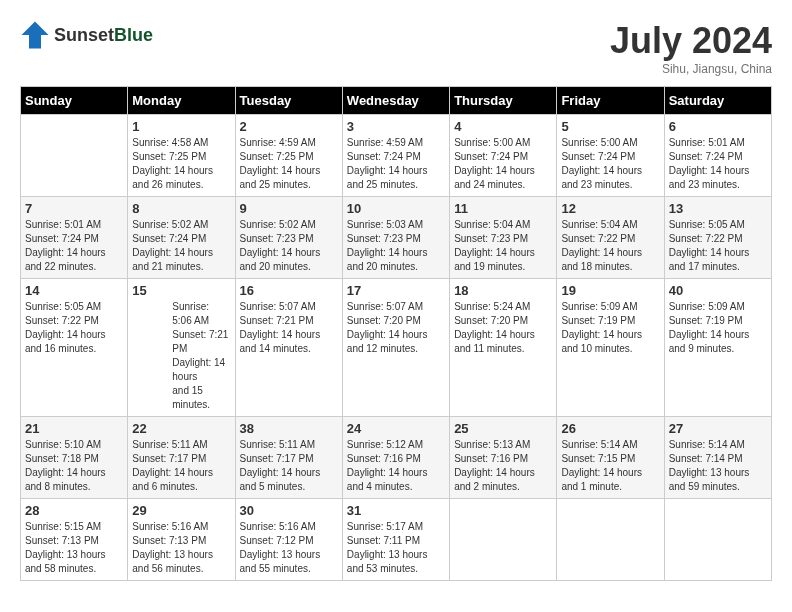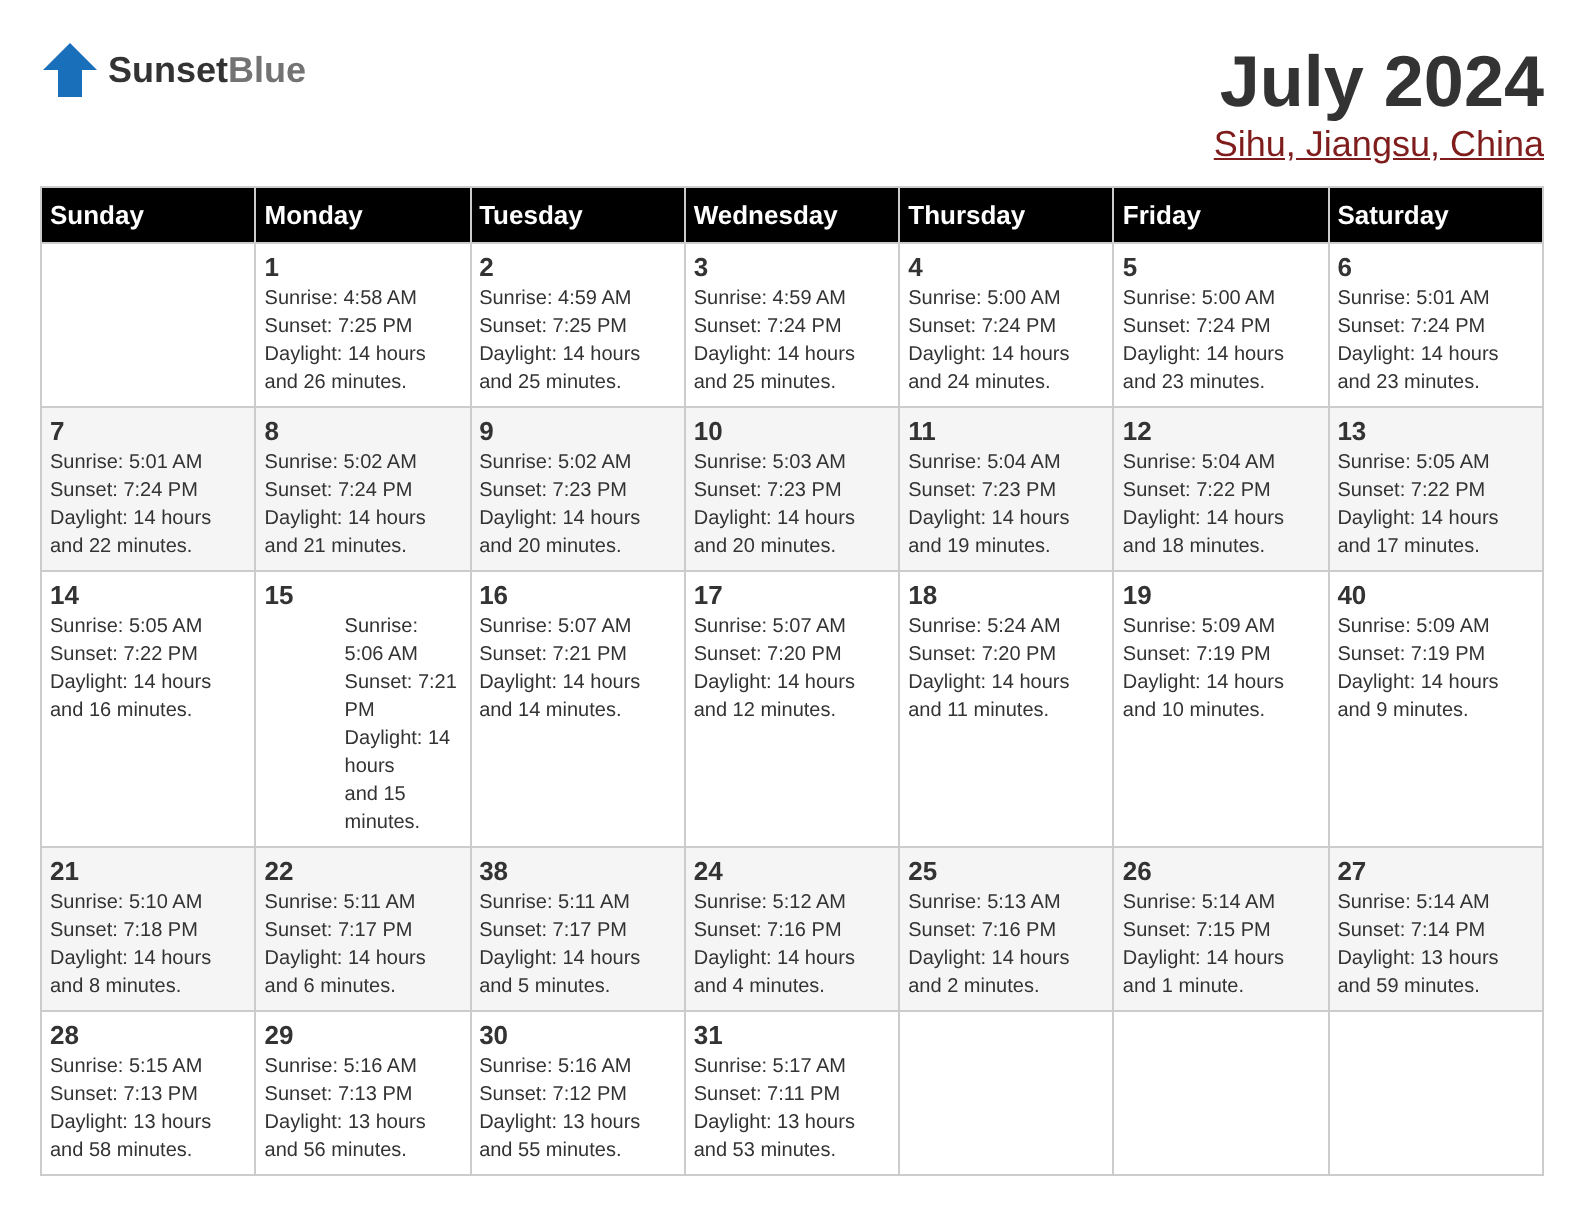--- a/index.html
+++ b/index.html
@@ -22,38 +22,37 @@
       gap: 4px;
     }
     .logo-text-general {
       font-size: 18px;
       font-weight: bold;
       color: #333;
     }
     .logo-text-blue {
       font-size: 18px;
       font-weight: bold;
-      color: #737373;
+      color: #14532d;
     }
     .logo-icon {
       width: 30px;
       height: 30px;
     }
     .title-block {
       text-align: right;
     }
     .month-title {
       font-size: 36px;
       font-weight: bold;
       color: #333;
     }
     .location-title {
-      font-size: 18px;
-      color: #7f1d1d;
-      text-decoration: underline;
+      font-size: 12px;
+      color: #737373;
     }
     table {
       width: 100%;
       border-collapse: collapse;
       font-size: 11px;
     }
     thead tr th {
       background-color: #000000;
       color: #fff;
       padding: 6px 4px;

